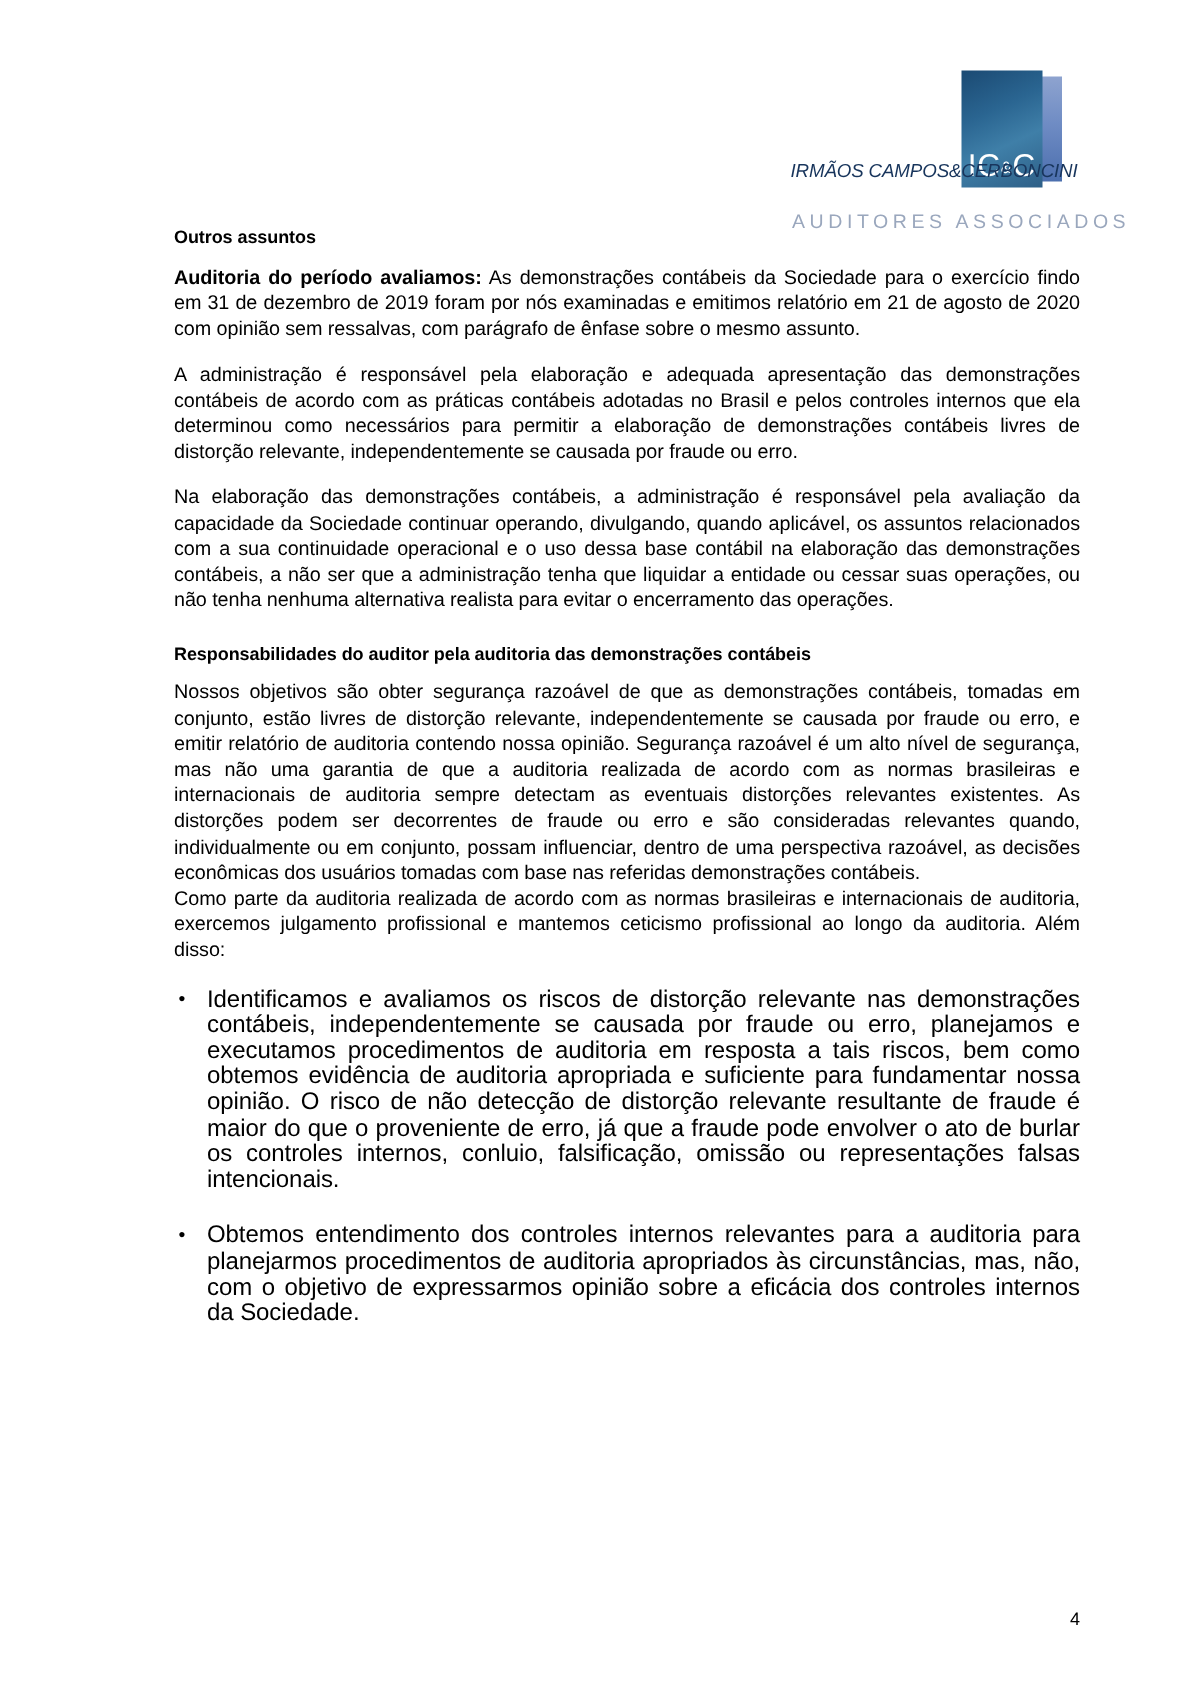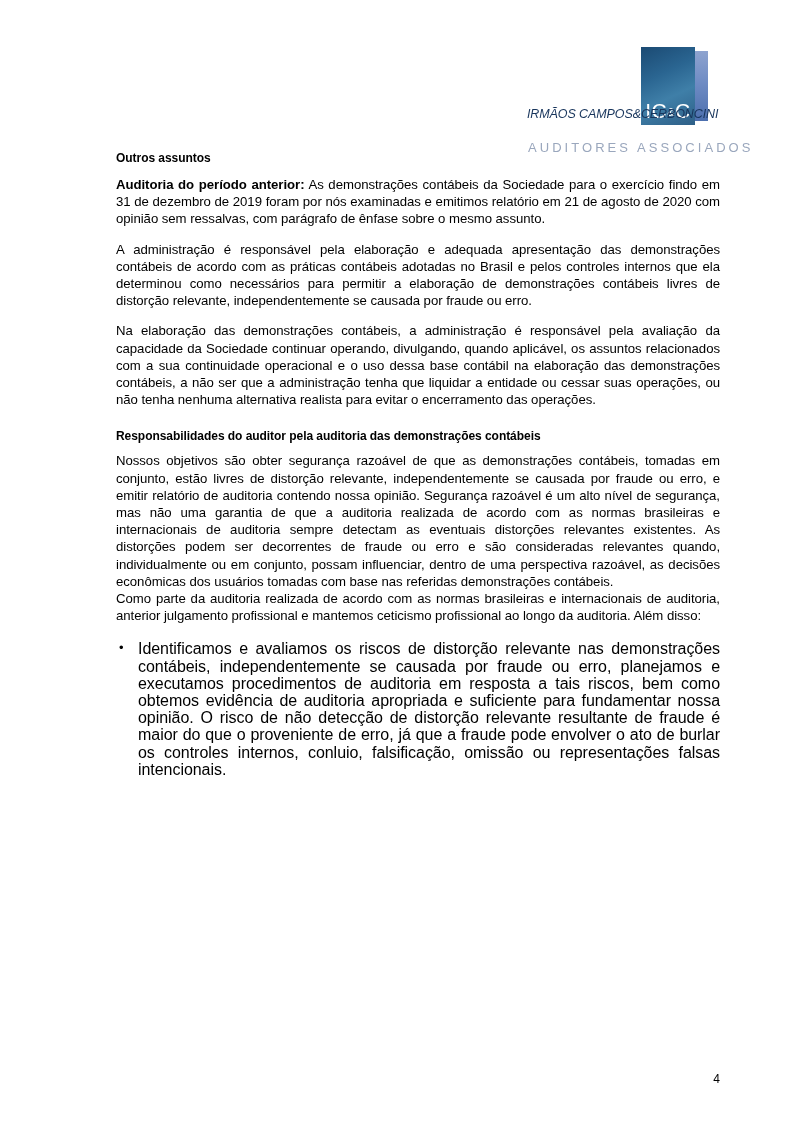--- a/index.html
+++ b/index.html
@@ -194,34 +194,35 @@
       </div>
     </div>
     <div class="logo-name">IRMÃOS CAMPOS&amp;CERBONCINI</div>
     <div class="logo-tagline">AUDITORES ASSOCIADOS</div>
   </div>
 
   <div class="content">
 
     <h2 class="heading">Outros assuntos</h2>
 
-    <p class="para"><b>Auditoria do período anterior:</b><span> As demonstrações contábeis da Sociedade para o exercício findo em 31 de dezembro de 2019 foram por nós examinadas e emitimos relatório em 21 de agosto de 2020 com opinião sem ressalvas, com parágrafo de ênfase sobre o mesmo assunto.</span></p>
+    <p class="para"><b>Auditoria do período avaliamos:</b><span> As demonstrações contábeis da Sociedade para o exercício findo em 31 de dezembro de 2019 foram por nós examinadas e emitimos relatório em 21 de agosto de 2020 com opinião sem ressalvas, com parágrafo de ênfase sobre o mesmo assunto.</span></p>
 
 
     <p class="para">A administração é responsável pela elaboração e adequada apresentação das demonstrações contábeis de acordo com as práticas contábeis adotadas no Brasil e pelos controles internos que ela determinou como necessários para permitir a elaboração de demonstrações contábeis livres de distorção relevante, independentemente se causada por fraude ou erro.</p>
 
     <p class="para">Na elaboração das demonstrações contábeis, a administração é responsável pela avaliação da capacidade da Sociedade continuar operando, divulgando, quando aplicável, os assuntos relacionados com a sua continuidade operacional e o uso dessa base contábil na elaboração das demonstrações contábeis, a não ser que a administração tenha que liquidar a entidade ou cessar suas operações, ou não tenha nenhuma alternativa realista para evitar o encerramento das operações.</p>
 
     <h2 class="heading heading-tight" style="margin-top:20px;">Responsabilidades do auditor pela auditoria das demonstrações contábeis</h2>
 
     <p class="para para-nogap">Nossos objetivos são obter segurança razoável de que as demonstrações contábeis, tomadas em conjunto, estão livres de distorção relevante, independentemente se causada por fraude ou erro, e emitir relatório de auditoria contendo nossa opinião. Segurança razoável é um alto nível de segurança, mas não uma garantia de que a auditoria realizada de acordo com as normas brasileiras e internacionais de auditoria sempre detectam as eventuais distorções relevantes existentes. As distorções podem ser decorrentes de fraude ou erro e são consideradas relevantes quando, individualmente ou em conjunto, possam influenciar, dentro de uma perspectiva razoável, as decisões econômicas dos usuários tomadas com base nas referidas demonstrações contábeis.</p>
 
-    <p class="para para-nogap">Como parte da auditoria realizada de acordo com as normas brasileiras e internacionais de auditoria, anterior julgamento profissional e mantemos ceticismo profissional ao longo da auditoria. Além disso:</p>
+    <p class="para para-nogap">Como parte da auditoria realizada de acordo com as normas brasileiras e internacionais de auditoria, exercemos julgamento profissional e mantemos ceticismo profissional ao longo da auditoria. Além disso:</p>
 
     <ul class="bullets">
       <li>Identificamos e avaliamos os riscos de distorção relevante nas demonstrações contábeis, independentemente se causada por fraude ou erro, planejamos e executamos procedimentos de auditoria em resposta a tais riscos, bem como obtemos evidência de auditoria apropriada e suficiente para fundamentar nossa opinião. O risco de não detecção de distorção relevante resultante de fraude é maior do que o proveniente de erro, já que a fraude pode envolver o ato de burlar os controles internos, conluio, falsificação, omissão ou representações falsas intencionais.</li>
+      <li>Obtemos entendimento dos controles internos relevantes para a auditoria para planejarmos procedimentos de auditoria apropriados às circunstâncias, mas, não, com o objetivo de expressarmos opinião sobre a eficácia dos controles internos da Sociedade.</li>
     </ul>
 
   </div>
 
   <div class="page-number">4</div>
 
 </div>
 
 </body></html>

